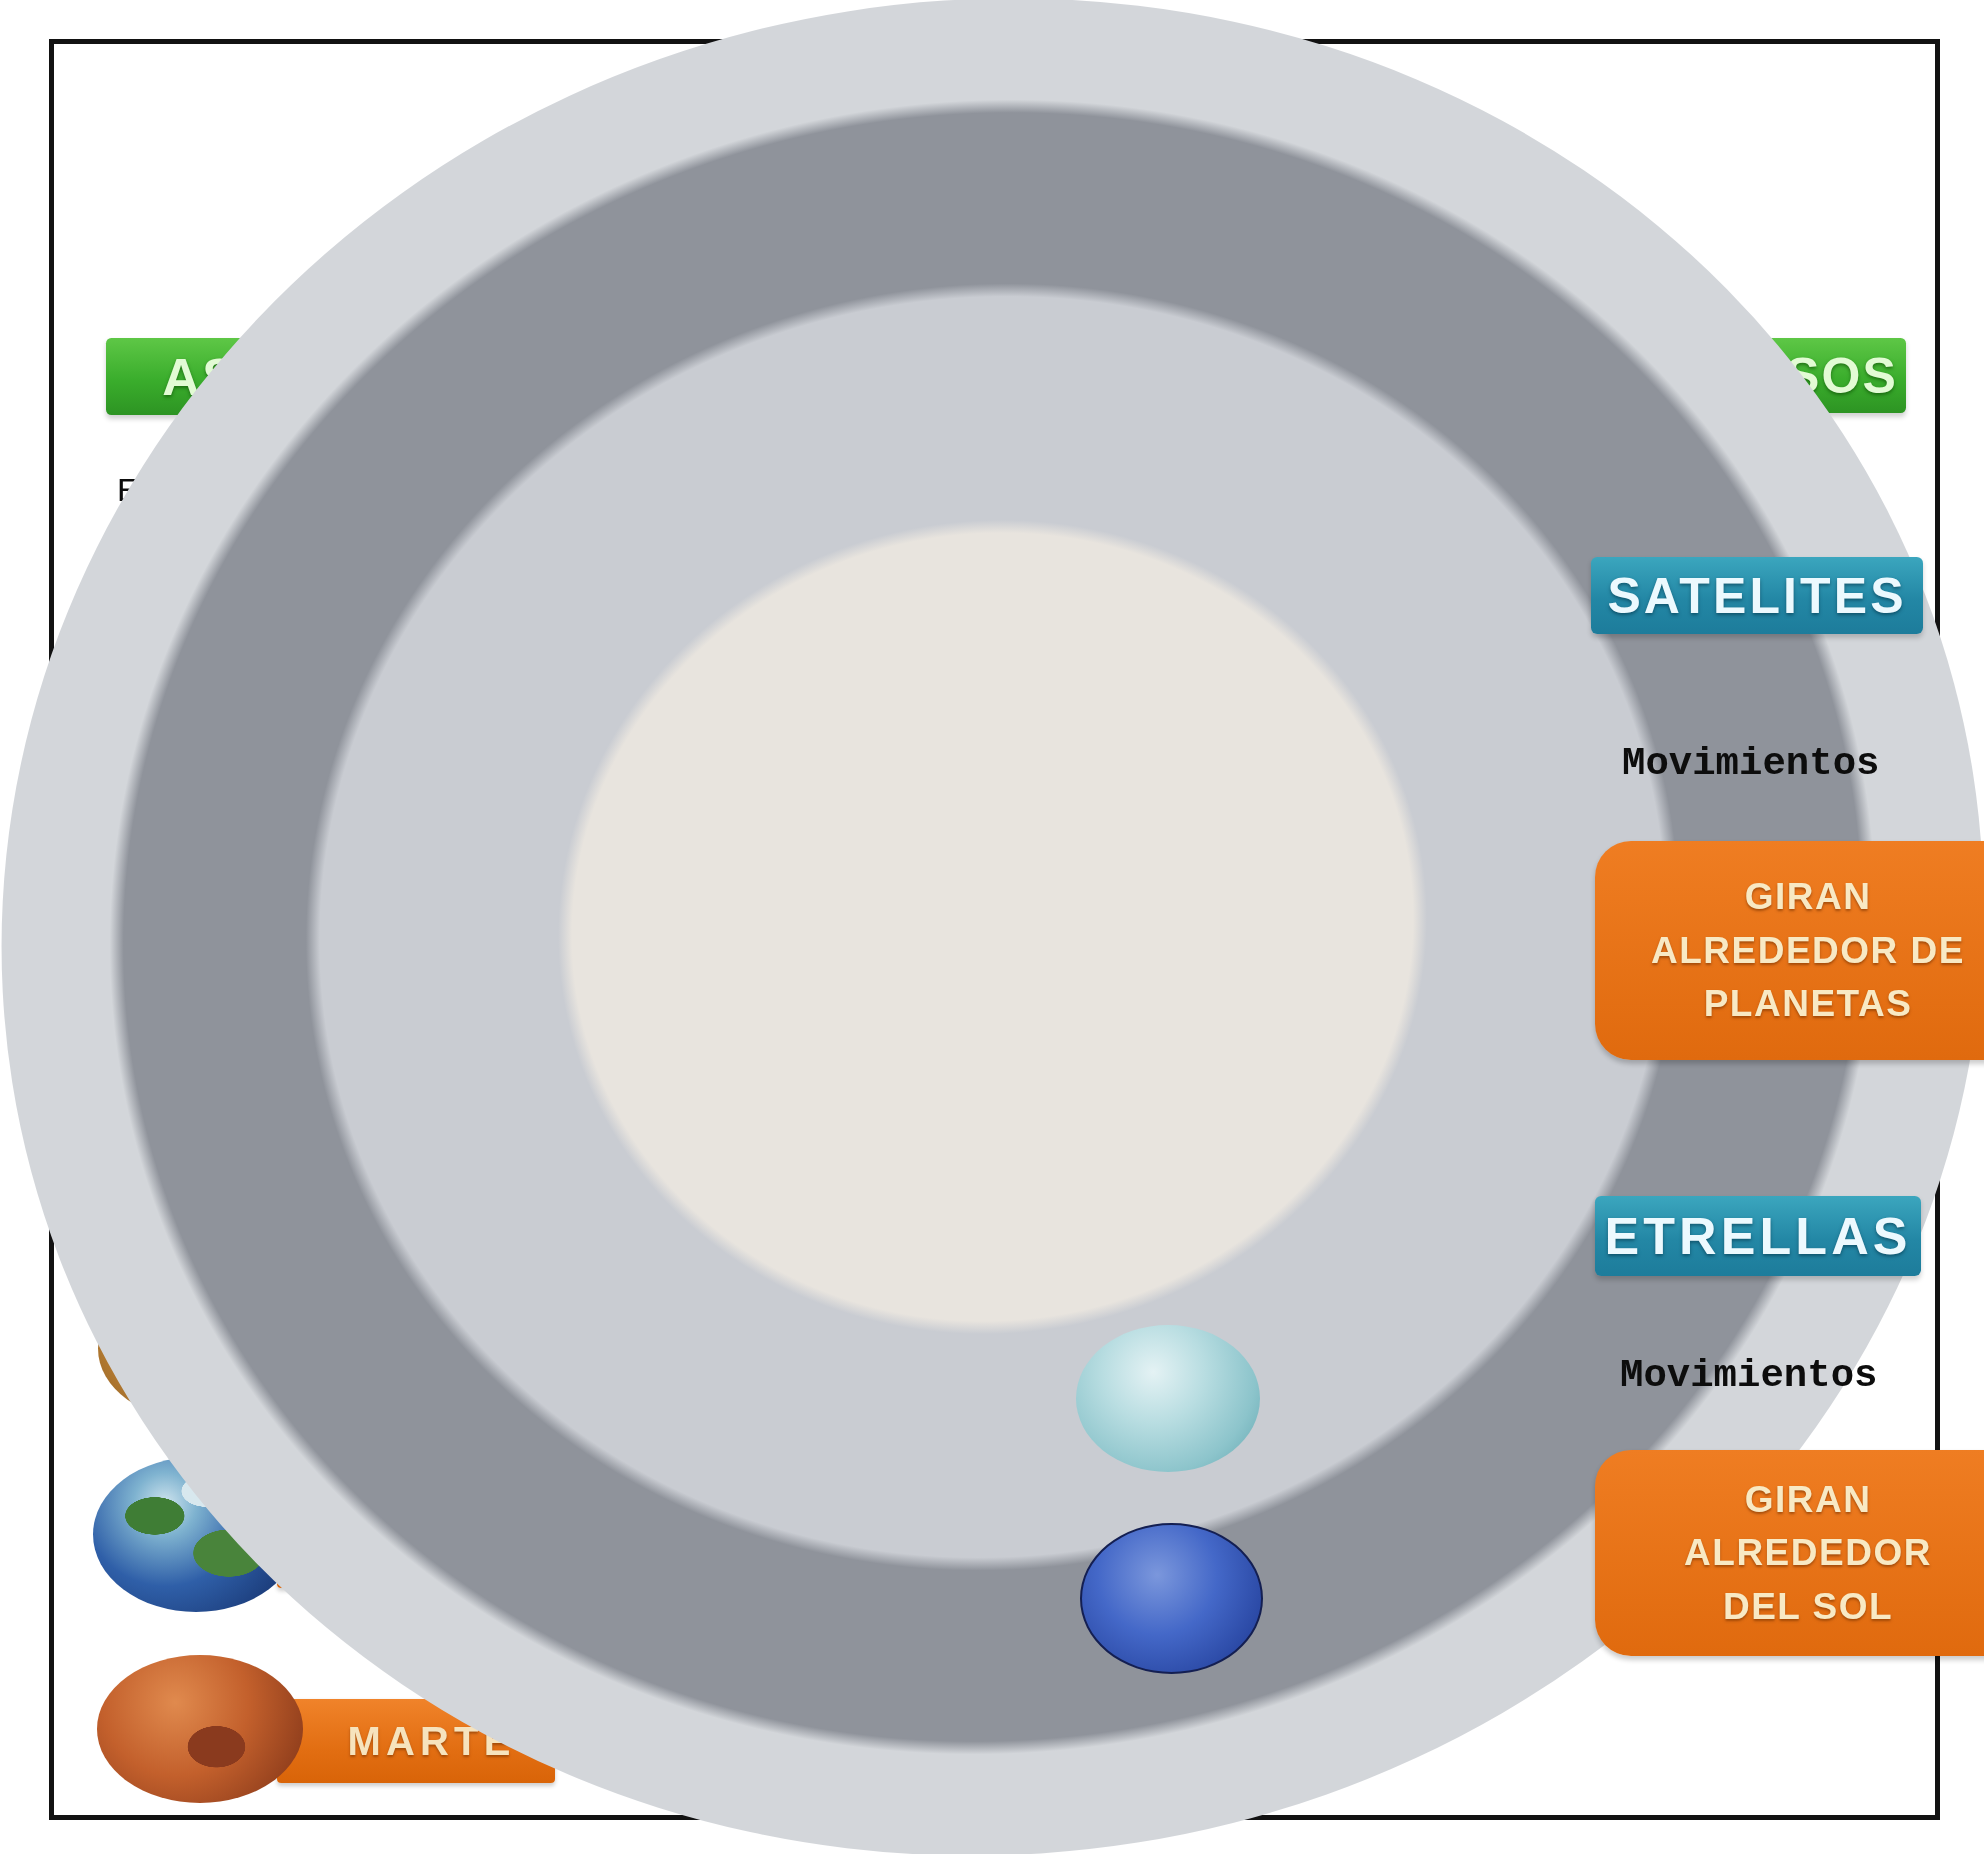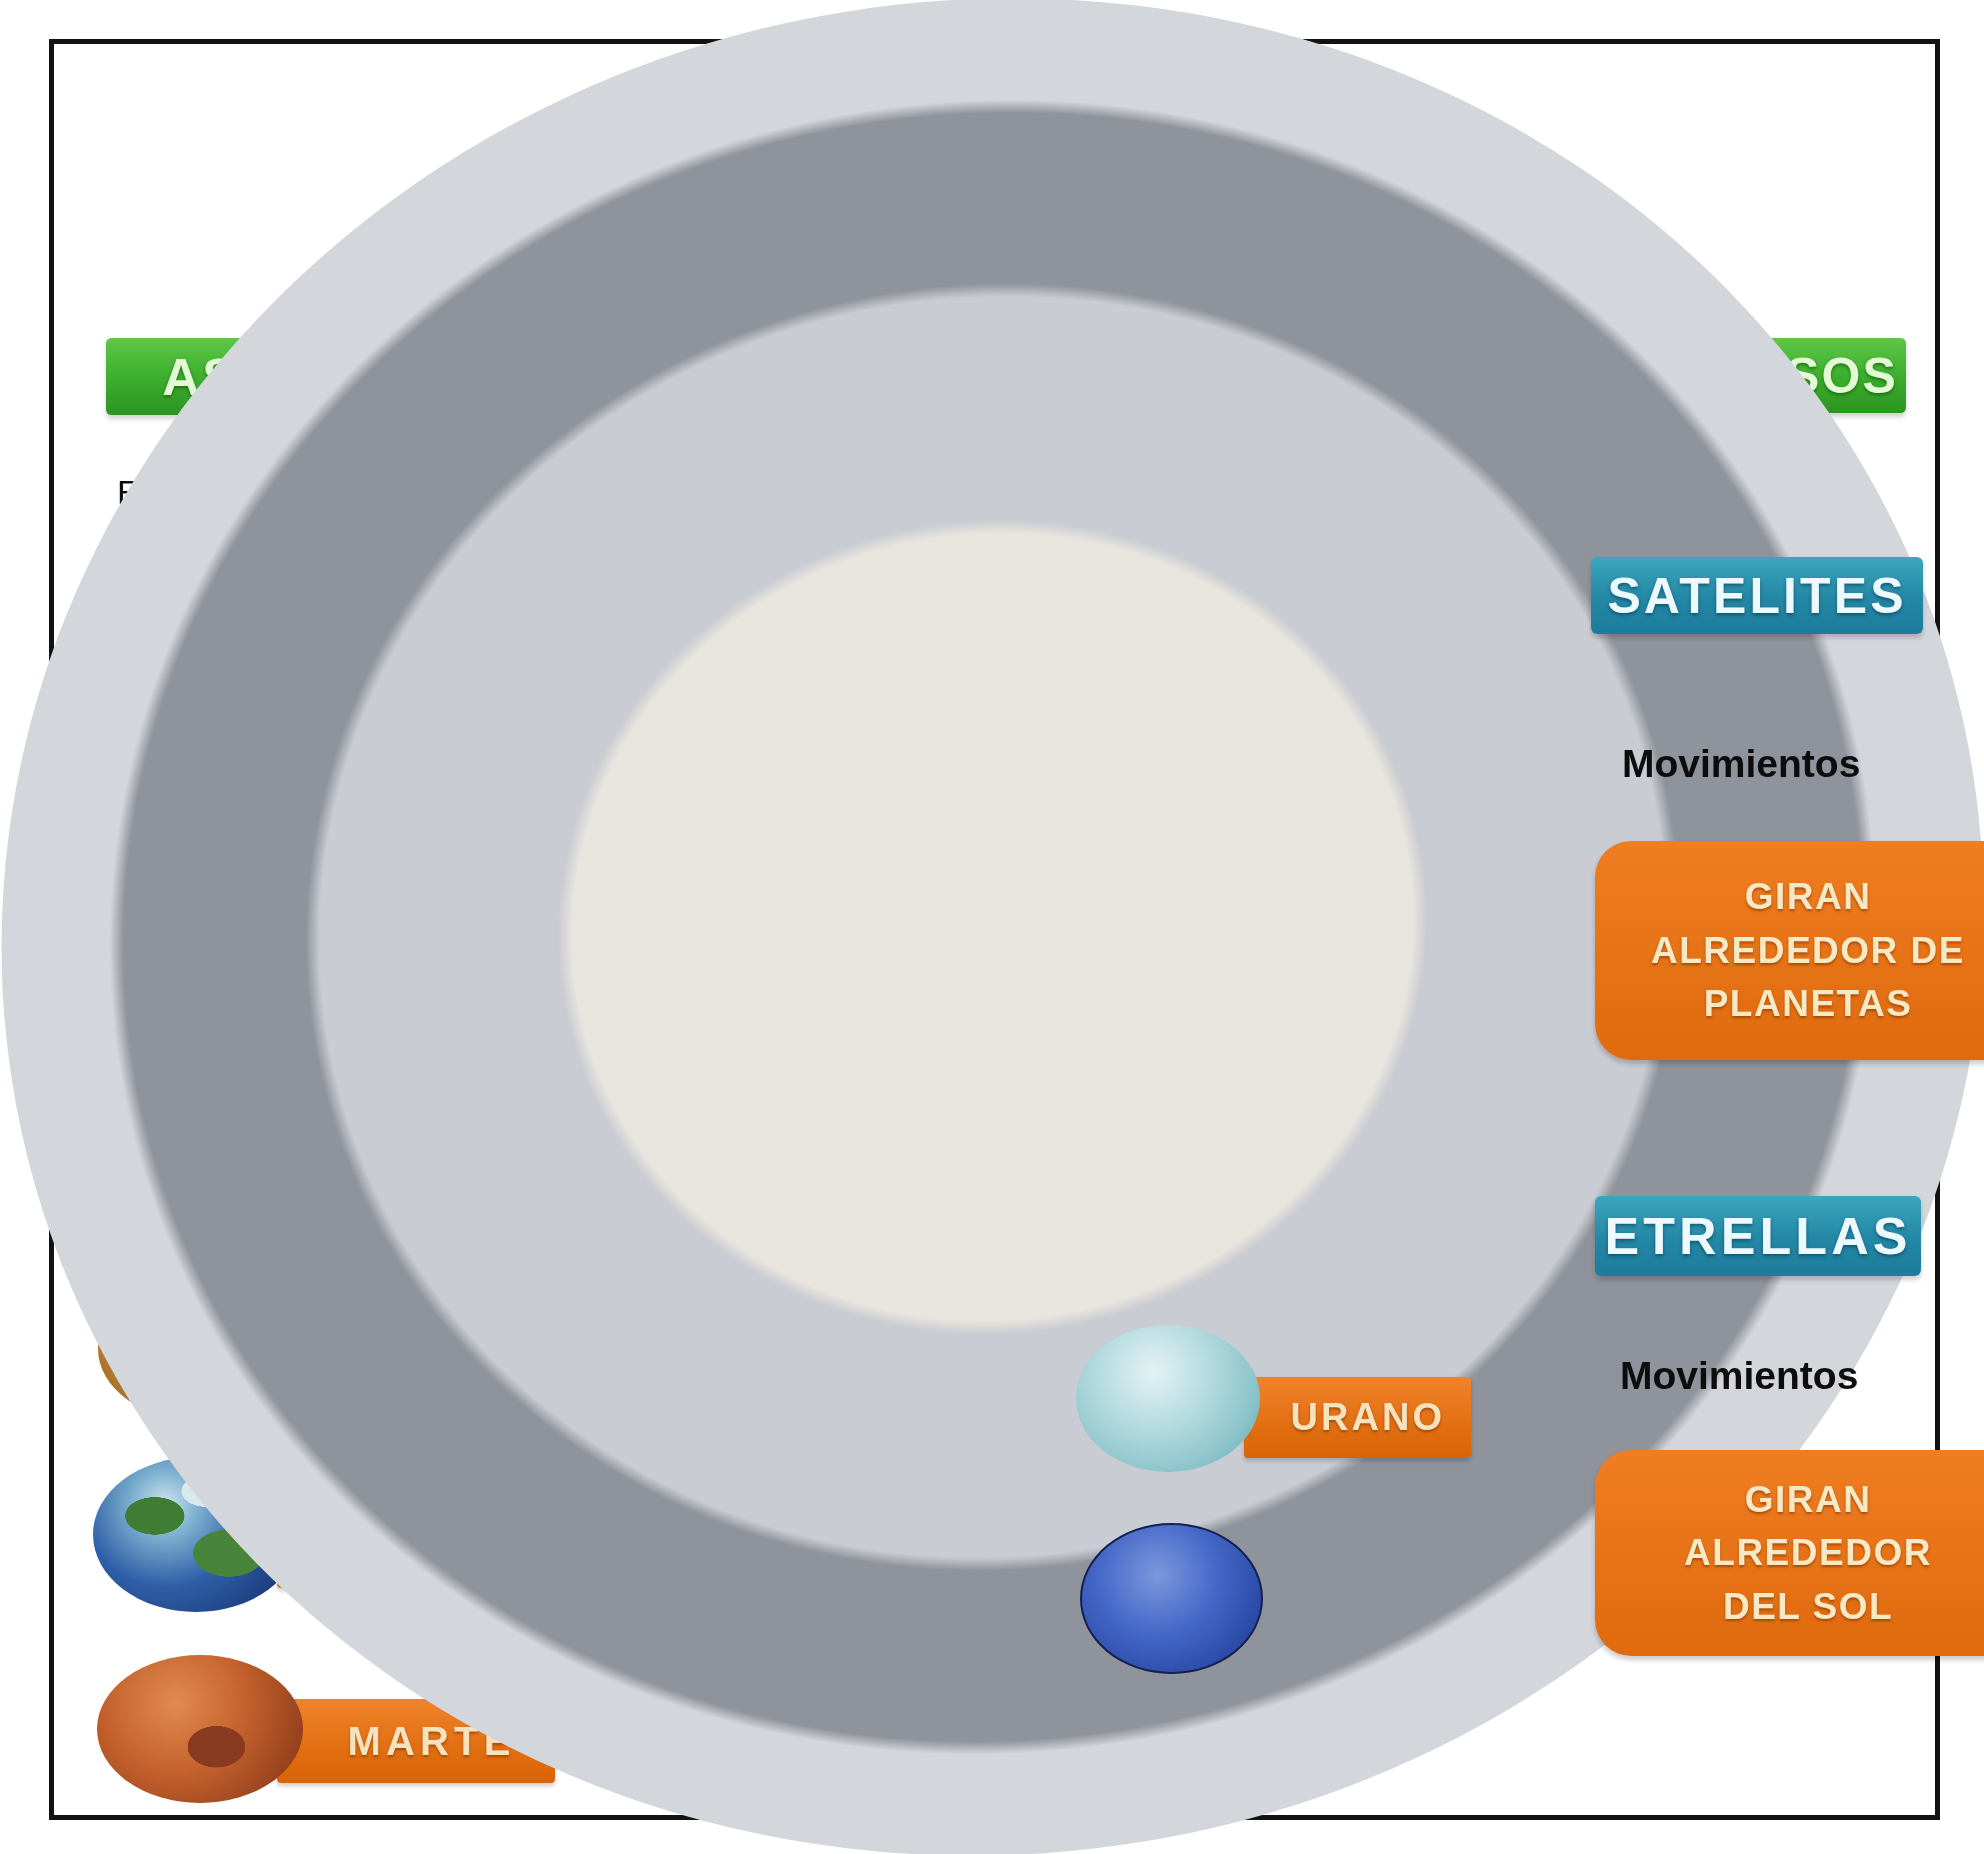--- a/index.html
+++ b/index.html
@@ -23,21 +23,21 @@
   .white-box{left:819px;top:338px;width:367px;height:88px;background:#ffffff;
        border:4.6px solid #151515;color:#101010;font-family:"DejaVu Sans",sans-serif;
        font-weight:600;font-size:49px;}
   .teal{background:linear-gradient(180deg,#3ba6be 0%,#2387a5 55%,#1d7c9b 100%);
        border-radius:6.2px;color:#ecf9fe;text-shadow:0 2.1px 3.6px rgba(0,45,65,.55);
        box-shadow:0 3.1px 5.2px rgba(0,0,0,.18);}
   .t-etrellas{left:139px;top:555px;width:338px;height:81px;font-size:52px;letter-spacing:5.2px;}
   .t-planetas{left:845px;top:787px;width:324px;height:77px;font-size:54px;letter-spacing:3.1px;}
   .t-satelites{left:1591px;top:557px;width:332px;height:77px;font-size:50px;letter-spacing:3.1px;}
   .t-cometas{left:1595px;top:1196px;width:326px;height:80px;font-size:52px;letter-spacing:4.1px;}
-  .hand{position:absolute;font-family:Liberation Sans, sans-serif;color:#0d0d0d;white-space:nowrap;}
+  .hand{position:absolute;font-family:Liberation Mono, monospace;color:#0d0d0d;white-space:nowrap;}
   .h-emiten{left:117px;top:473px;font-size:34px;font-weight:500;}
   .h-eneste{left:117px;top:696px;font-size:34px;font-weight:500;}
   .h-mov1{left:1622px;top:742px;font-size:39px;font-weight:600;}
   .h-mov2{left:1620px;top:1354px;font-size:39px;font-weight:600;}
   .h-inter{left:688px;top:1210px;font-size:33px;font-weight:700;}
   .h-exter{left:684px;top:1391px;font-size:33px;font-weight:700;}
 
   .orange-bar{position:absolute;display:flex;align-items:center;justify-content:center;
        background:linear-gradient(180deg,#f0832a 0%,#e26e12 60%,#d96408 100%);
        border-radius:4.1px;color:#f6e3bd;font-weight:bold;
@@ -190,23 +190,20 @@
   <div class="planet p-jupiter"></div>
 
   <div class="orange-bar b-saturno">
     <span>SATURNO</span>
   </div>
   <div class="saturno">
     <div class="ring"></div>
     <div class="ball"></div>
   </div>
 
-  <div class="orange-bar b-urano">
-    <span>URANO</span>
-  </div>
   <div class="planet p-urano"></div>
 
   <div class="planet p-neptuno"></div>
 
   <div class="box teal t-satelites">SATELITES</div>
   <div class="hand h-mov1">Movimientos</div>
   <div class="orange-round gp1">GIRAN ALREDEDOR DE PLANETAS</div>
 
   <div class="box teal t-cometas">ETRELLAS</div>
   <div class="hand h-mov2">Movimientos</div>

